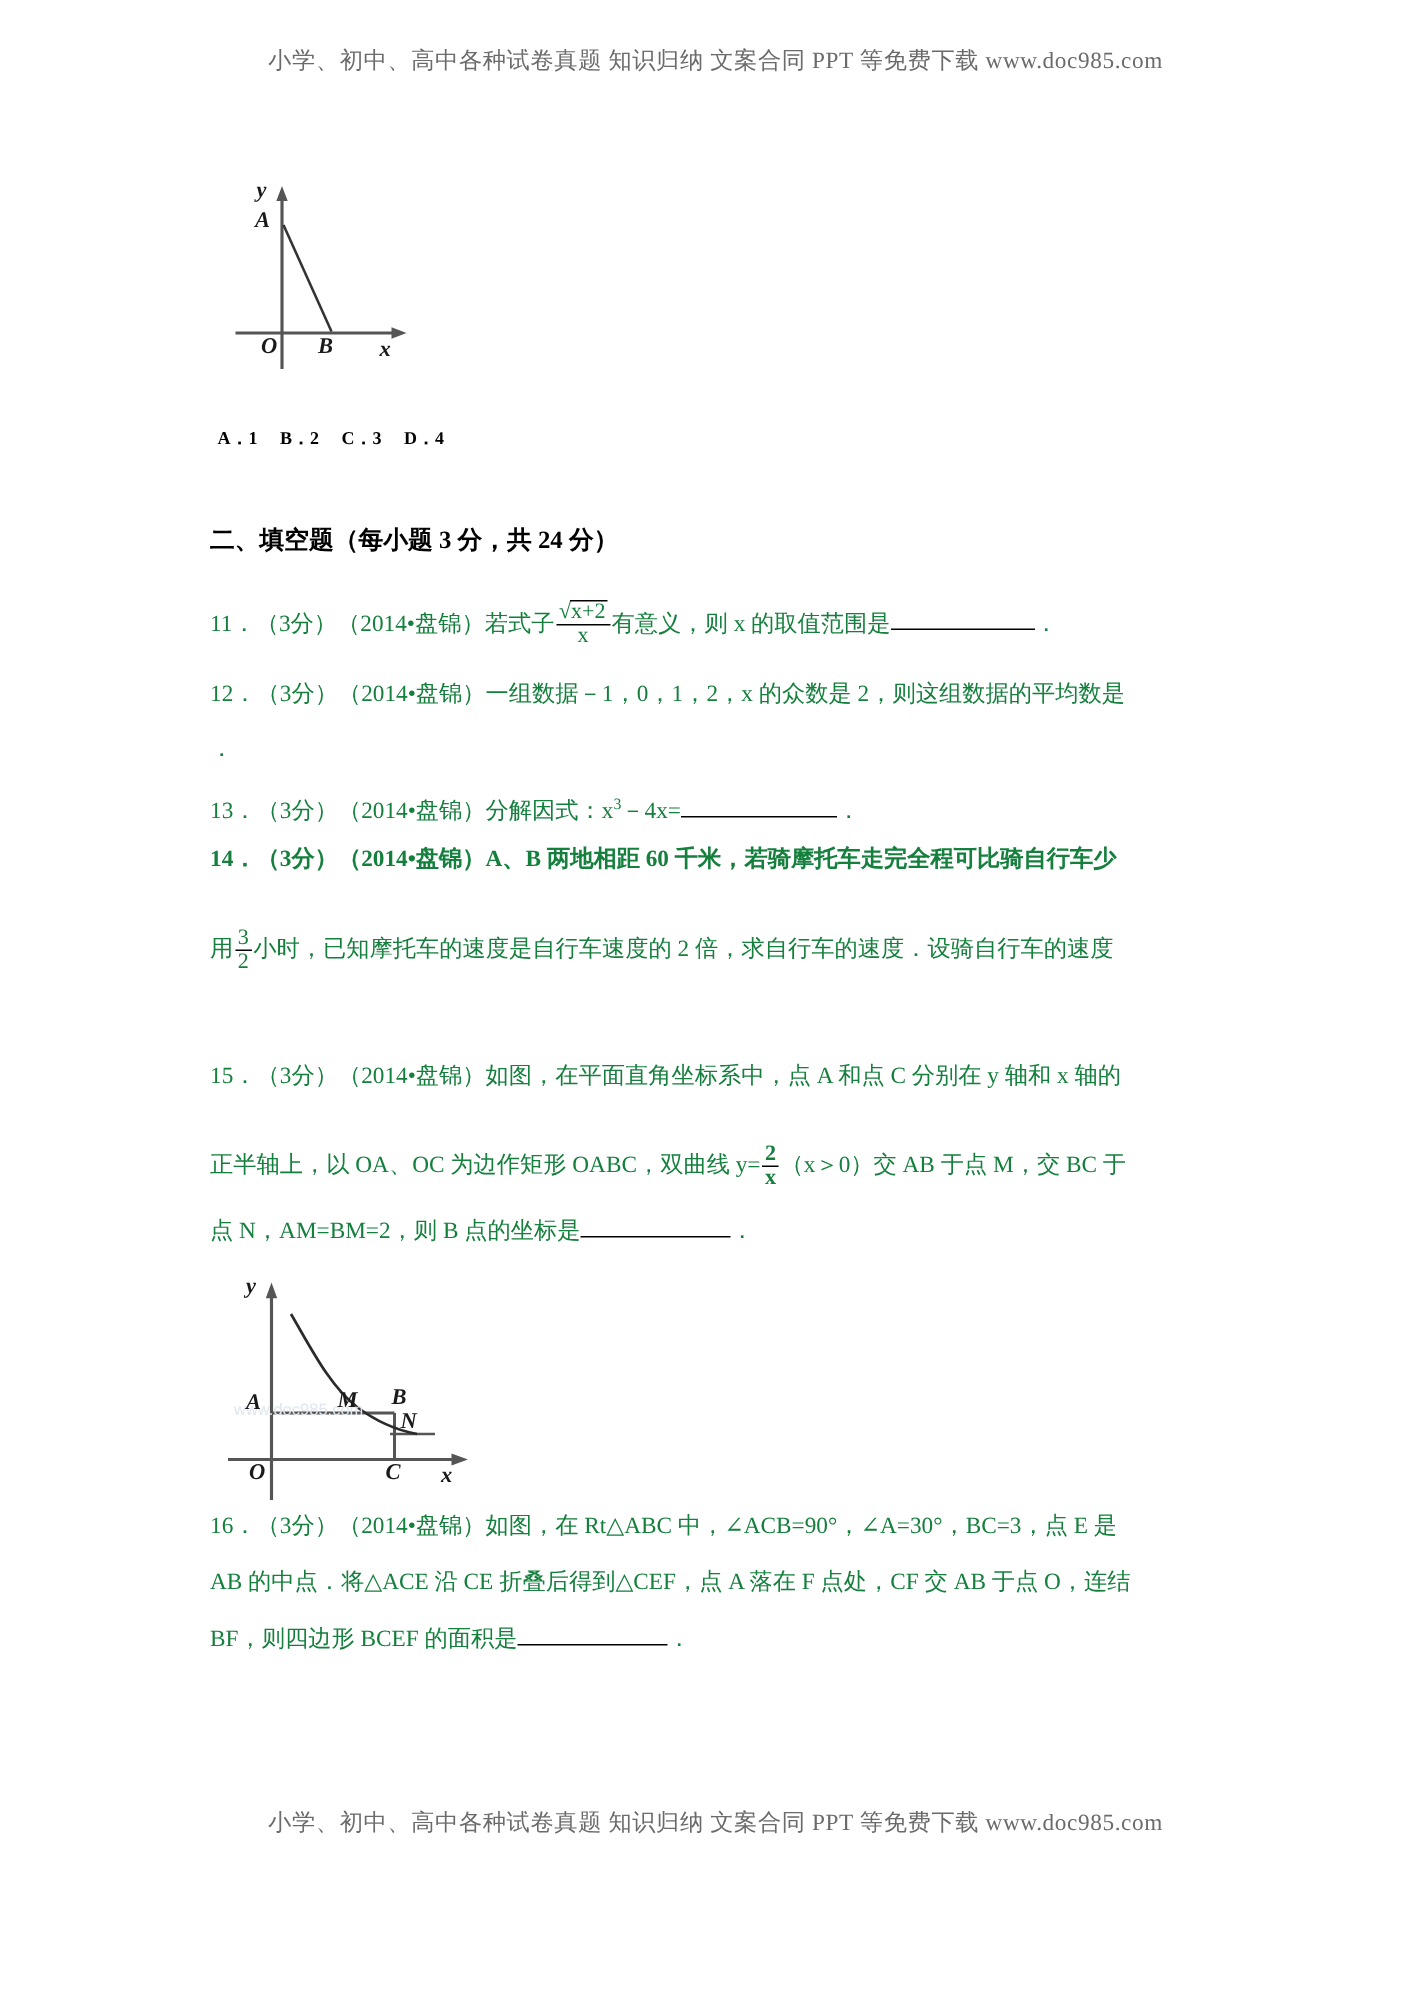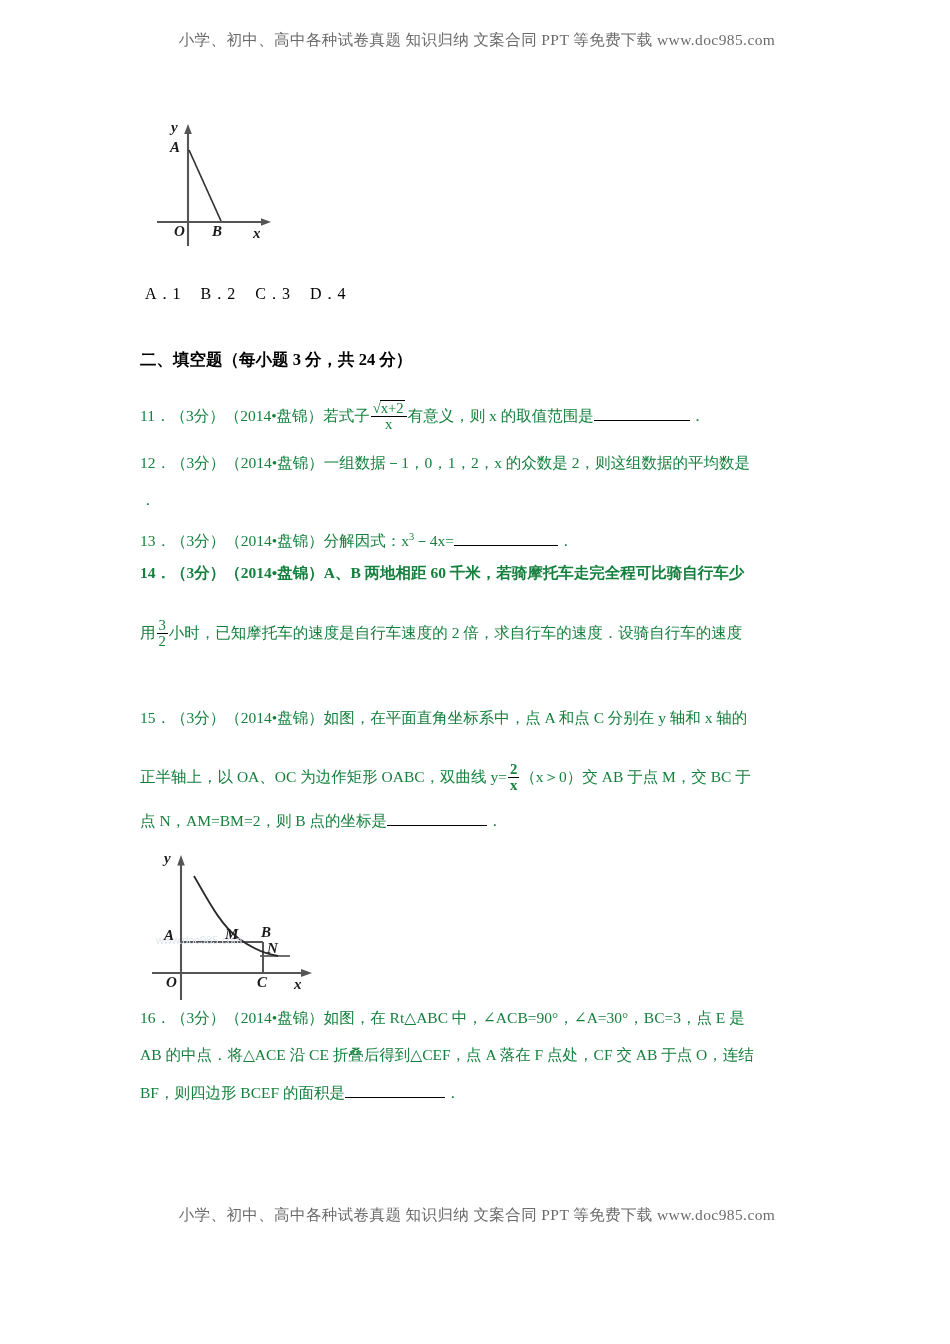--- a/index.html
+++ b/index.html
@@ -47,22 +47,23 @@
     font-family: "Liberation Serif", "DejaVu Serif", serif;
   }
   .section-head {
     position: absolute;
     font-size: 16.5px;
     font-weight: bold;
     white-space: nowrap;
   }
   .choices {
     position: absolute;
-    font-size: 16px;
+    font-size: 12px;
     white-space: pre;
+    font-weight: bold;
   }
   .blank {
     display: inline-block;
     border-bottom: 1.2px solid #000;
     vertical-align: baseline;
   }
   .blank-w1 { width: 96px; }
   .blank-w2 { width: 104px; }
   .blank-w3 { width: 100px; }
 

